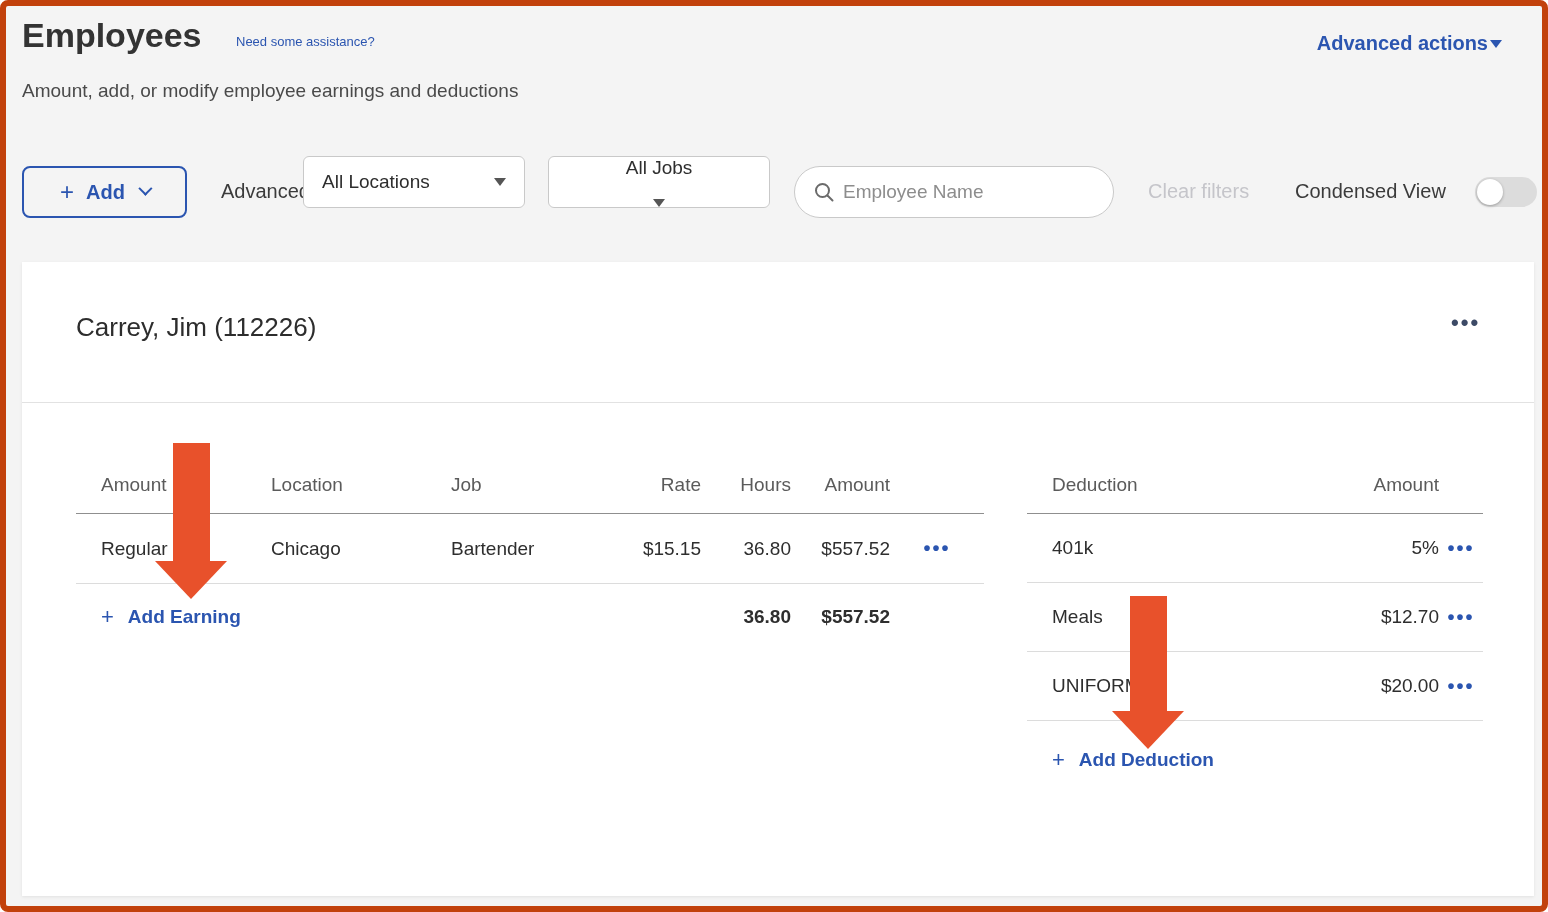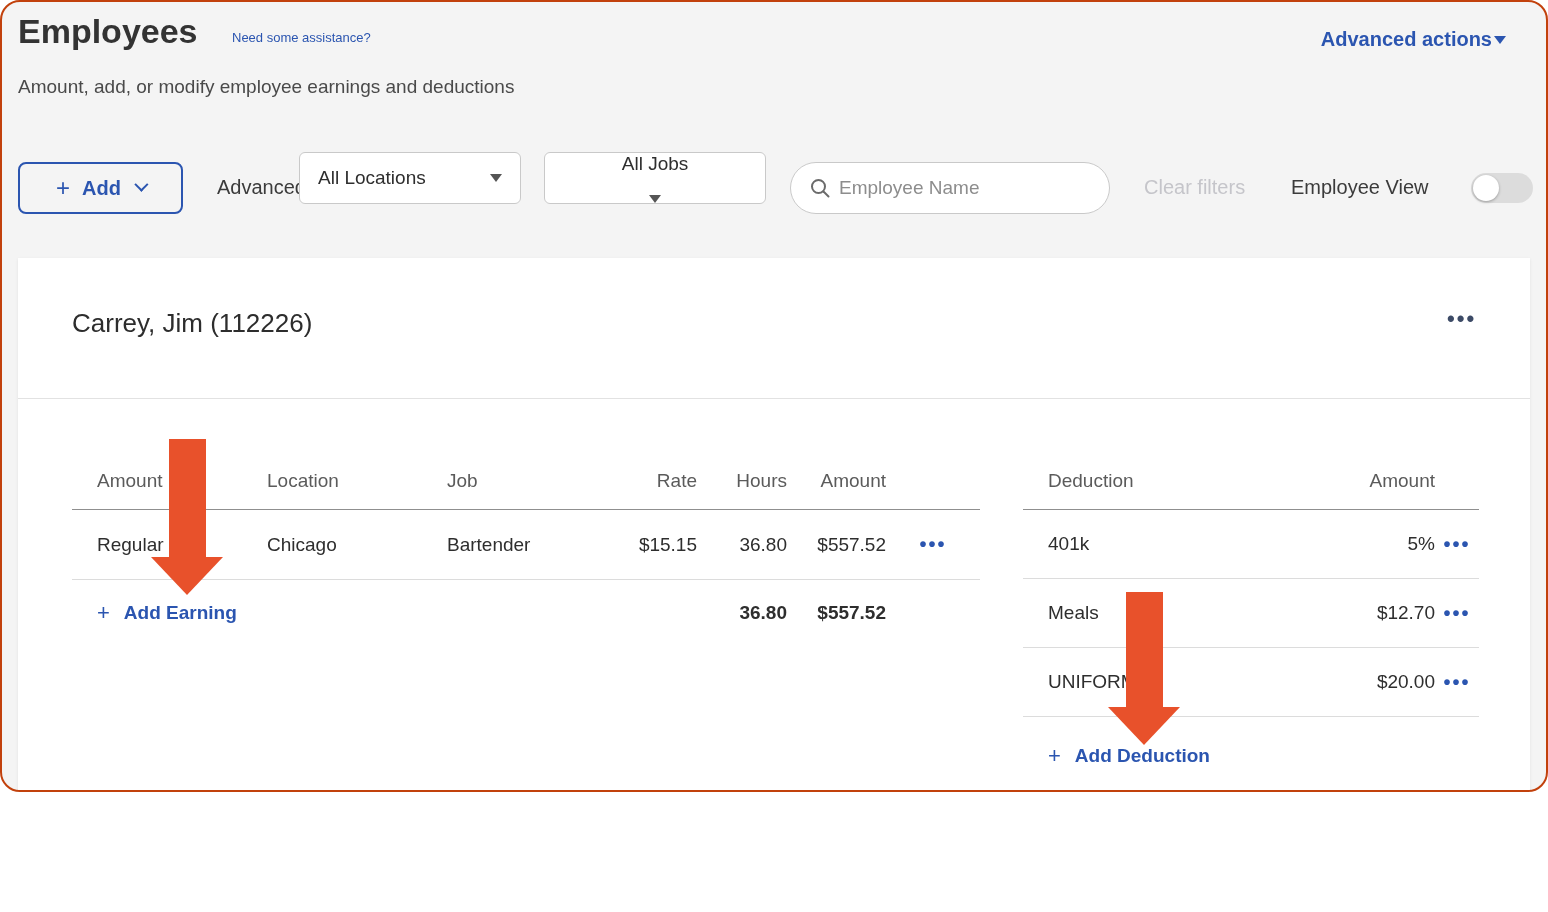--- a/index.html
+++ b/index.html
@@ -1,20 +1,20 @@
 <!DOCTYPE html>
 <html><head>
 <meta charset="utf-8">
 <style>
   * { box-sizing: border-box; margin: 0; padding: 0; }
   html,body { background:#ffffff; font-family:"Liberation Sans", sans-serif; }
 
   .frame {
-    position:relative; width:1548px; height:792px;
-    border:2px solid #c2410c; border-radius:20px;
+    position:relative; width:1548px; height:912px;
+    border:6px solid #c2410c; border-radius:8px;
     background:#f4f4f4; overflow:hidden;
   }
 
   
   .page-title { position:absolute; left:16px; top:10px; font-size:34px; font-weight:600; color:#333333; }
   .assist-link { position:absolute; left:230px; top:28px; font-size:13px; color:#2b55b0; cursor:pointer; text-decoration:none; }
   .adv-actions { position:absolute; right:40px; top:26px; display:flex; align-items:center; gap:2px;
                  color:#2b55b0; font-size:20px; font-weight:700; cursor:pointer; }
   .subtitle { position:absolute; left:16px; top:74px; font-size:19px; color:#4a4a4a; }
 
@@ -126,21 +126,21 @@
 
   <div class="searchbox">
     <svg width="22" height="22" viewBox="0 0 22 22">
       <circle cx="9.5" cy="9.5" r="6.5" fill="none" stroke="#6b6b6b" stroke-width="2"></circle>
       <line x1="14.5" y1="14.5" x2="19.5" y2="19.5" stroke="#6b6b6b" stroke-width="2" stroke-linecap="round"></line>
     </svg>
     <input type="text" placeholder="Employee Name" style="">
   </div>
 
   <div class="clear-filters">Clear filters</div>
-  <div class="condensed-label">Employee View</div>
+  <div class="condensed-label">Condensed View</div>
   <div class="toggle">
     <div class="knob"></div>
   </div>
 
   <div class="card"></div>
   <div class="card-title">Carrey, Jim (112226)</div>
   <div class="card-menu">•••</div>
   <div class="card-divider"></div>
 
   <div class="earn-table">

